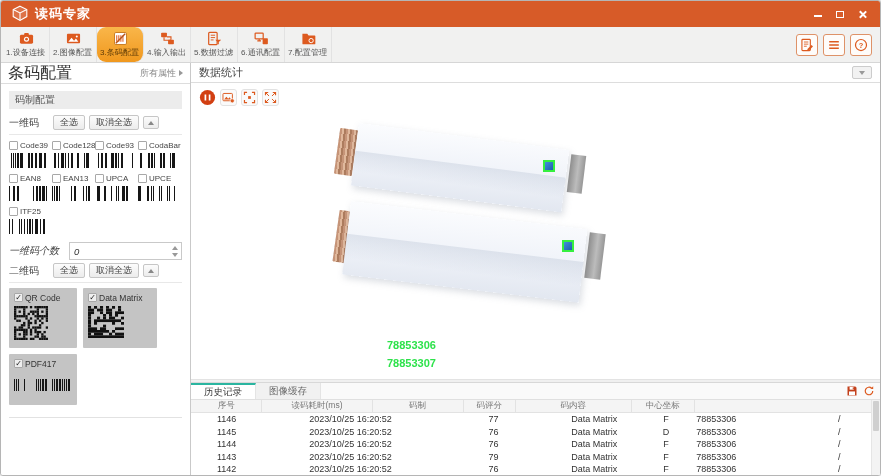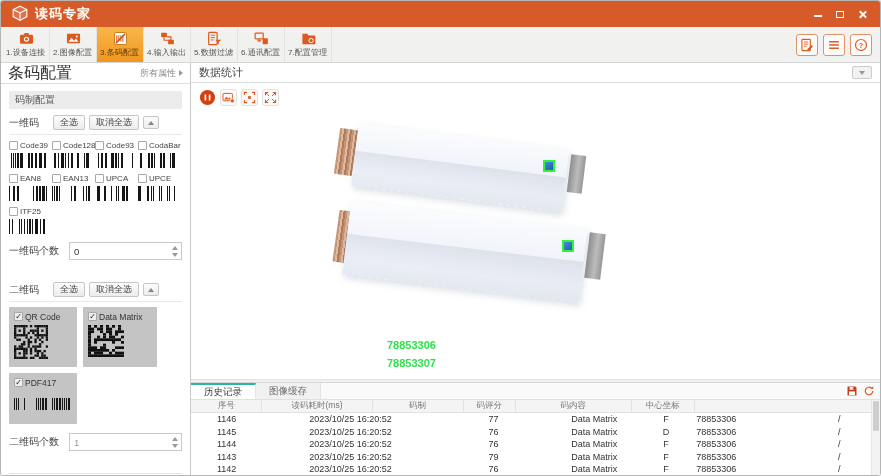--- a/index.html
+++ b/index.html
@@ -17,21 +17,21 @@
   .ic-max{width:8px;height:7px;border:1.5px solid #fff;}
   .ic-close{width:9px;height:9px;position:relative;}
   .ic-close:before,.ic-close:after{content:"";position:absolute;left:4px;top:0;width:1.8px;height:9px;background:#fff;}
   .ic-close:before{transform:rotate(45deg);}
   .ic-close:after{transform:rotate(-45deg);}
 
   
   .toolbar{height:36px;background:#f1f1f0;border-bottom:1px solid #d6d6d6;display:flex;align-items:stretch;padding-left:2px;}
   #toolbar-tabs{display:flex;}
   .tbar-tab{width:47px;display:flex;flex-direction:column;align-items:center;justify-content:center;gap:1px;border-right:1px solid #e2e2e2;cursor:default;}
-  .tbar-tab.active{background:linear-gradient(#f9b64a,#f0981e);}
+  .tbar-tab.active{background:linear-gradient(#f9b64a,#f0981e);border-radius:9px;}
   .tbar-icon{height:16px;display:flex;align-items:center;}
   .tbar-icon svg{width:15px;height:15px;}
   .tbar-label{font-size:8.5px;color:#555;white-space:nowrap;transform:scale(.95);}
   .tbar-tab.active .tbar-label{color:#5d3a06;}
   #toolbar-right{margin-left:auto;display:flex;gap:5px;align-items:center;padding-right:8px;}
   .tool-btn{width:22px;height:22px;border:1px solid #de9268;border-radius:3px;background:#fefcfa;display:flex;align-items:center;justify-content:center;}
   .tool-btn svg{width:14px;height:14px;}
 
   
   .main{position:absolute;top:62px;left:0;right:0;bottom:0;display:flex;}
@@ -49,21 +49,21 @@
   .mini-btn{font-size:9px;color:#444;background:linear-gradient(#fcfcfc,#ececec);border:1px solid #c6c6c6;border-radius:2px;padding:1px 6px;line-height:11px;}
   .collapse-btn{width:16px;height:13px;background:linear-gradient(#fcfcfc,#ececec);border:1px solid #c6c6c6;border-radius:2px;display:flex;align-items:center;justify-content:center;}
   .tri-up{width:0;height:0;border-left:3px solid transparent;border-right:3px solid transparent;border-bottom:4px solid #888;}
   .code-grid{display:flex;flex-wrap:wrap;}
   .code-cell{width:43px;margin-bottom:2px;}
   .cb-row{display:flex;align-items:center;gap:2px;height:11px;}
   .cb{width:9px;height:9px;min-width:9px;border:1px solid #a8a8a8;background:#fff;font-size:8px;line-height:7px;color:#222;text-align:center;border-radius:1px;}
   .cb.on{background:#efefef;}
   .cb-label{font-size:8px;color:#444;white-space:nowrap;}
   .bar-img{margin:2px 0 3px 0;height:15px;}
-  .count-row{display:flex;align-items:center;margin:3px 0 22px 0;}
+  .count-row{display:flex;align-items:center;margin:3px 0 3px 0;font-style:italic;}
   .count-label{font-size:10px;color:#444;width:60px;min-width:60px;}
   .spin{flex:1;height:18px;border:1px solid #c9c9c9;position:relative;font-size:9.5px;color:#333;display:flex;align-items:center;padding-left:4px;background:#fff;}
   .spin.dim{color:#999;}
   .spin-arrows{position:absolute;right:3px;top:0;bottom:0;display:flex;flex-direction:column;justify-content:center;gap:3px;align-items:center;}
   .tri-up-s{width:0;height:0;border-left:3px solid transparent;border-right:3px solid transparent;border-bottom:4px solid #999;}
   .tri-dn-s{width:0;height:0;border-left:3px solid transparent;border-right:3px solid transparent;border-top:4px solid #999;}
   .tile-wrap{display:flex;flex-wrap:wrap;margin-top:1px;}
   .tile{background:#c4c4c4;border-radius:1px;padding:4px 5px;margin:0 6px 6px 0;}
   .tile .cb-label{font-size:8.5px;color:#333;}
   .tile-img{margin-top:3px;}
@@ -677,30 +677,20 @@
                   <rect x="42" y="0" width="2" height="12"></rect>
                   <rect x="45" y="0" width="2" height="12"></rect>
                   <rect x="48" y="0" width="1" height="12"></rect>
                   <rect x="50" y="0" width="1" height="12"></rect>
                   <rect x="52" y="0" width="1" height="12"></rect>
                   <rect x="54" y="0" width="2" height="12"></rect>
                 </svg></div>
             </div>
           </div>
 
-        <div class="count-row">
-          <span class="count-label">二维码个数</span>
-          <span class="spin dim">
-            <span>1</span>
-            <span class="spin-arrows">
-              <span class="tri-up-s"></span>
-              <span class="tri-dn-s"></span>
-            </span>
-          </span>
-        </div>
 
         <div class="lp-divider"></div>
       </div>
     </div>
 
     <div class="right-panel">
       <div class="rp-header">
         <span class="rp-title">数据统计</span>
         <span class="rp-dd">
             <span class="tri-dn"></span>

